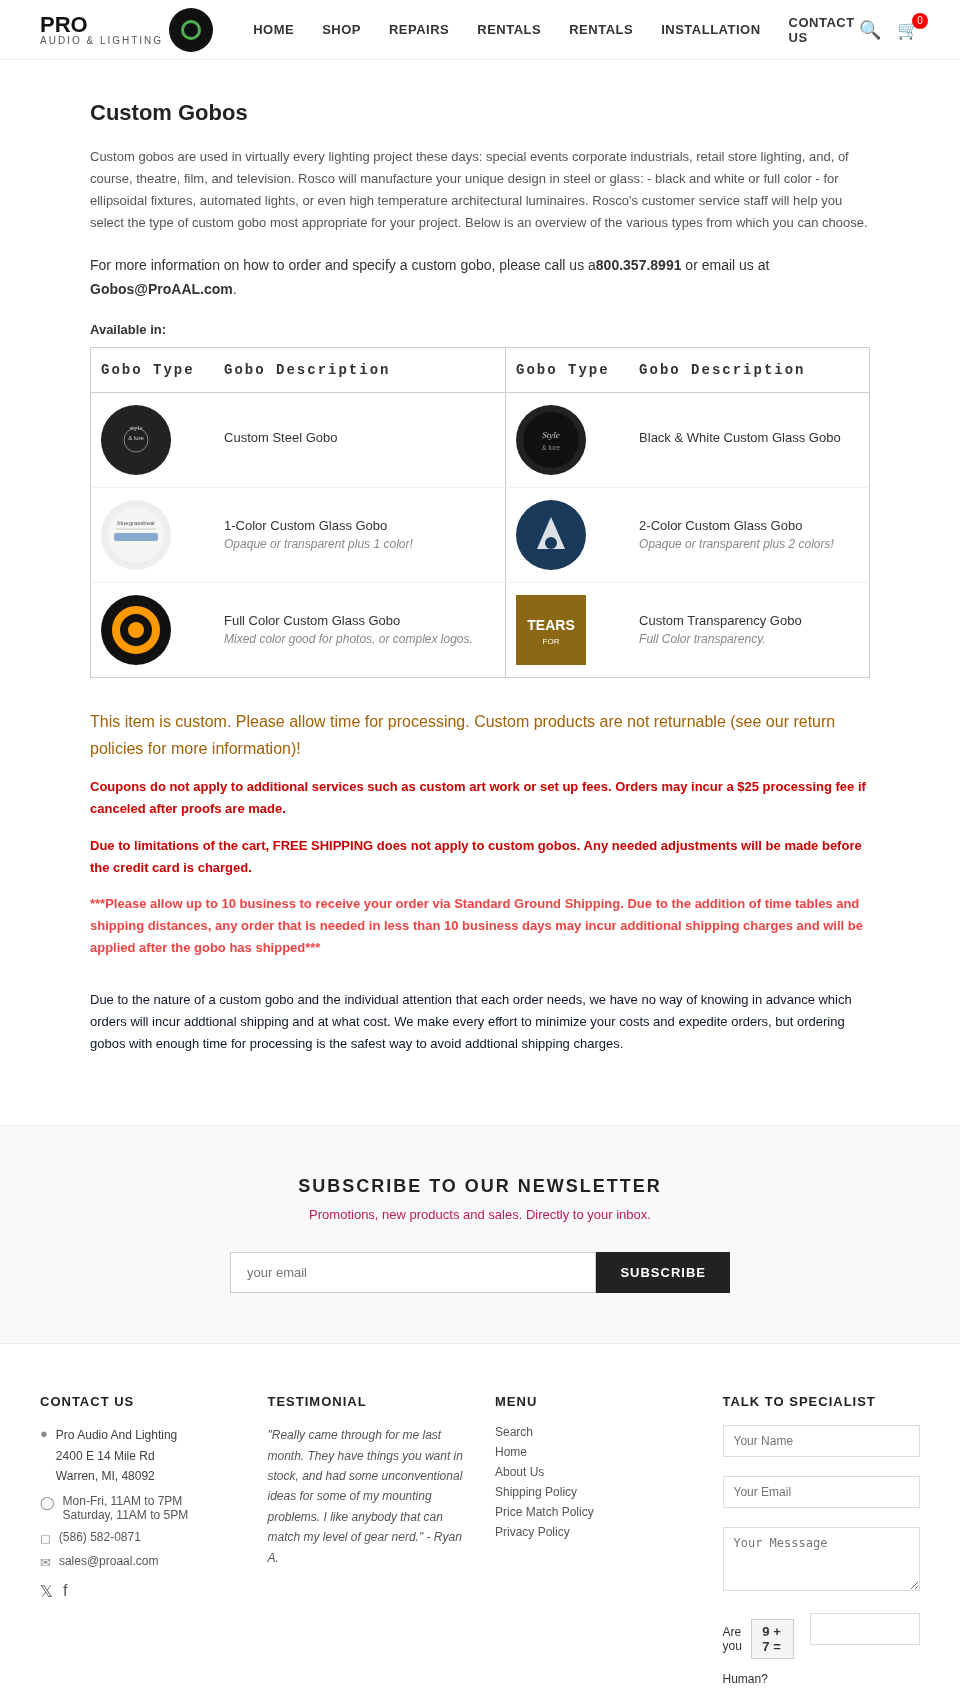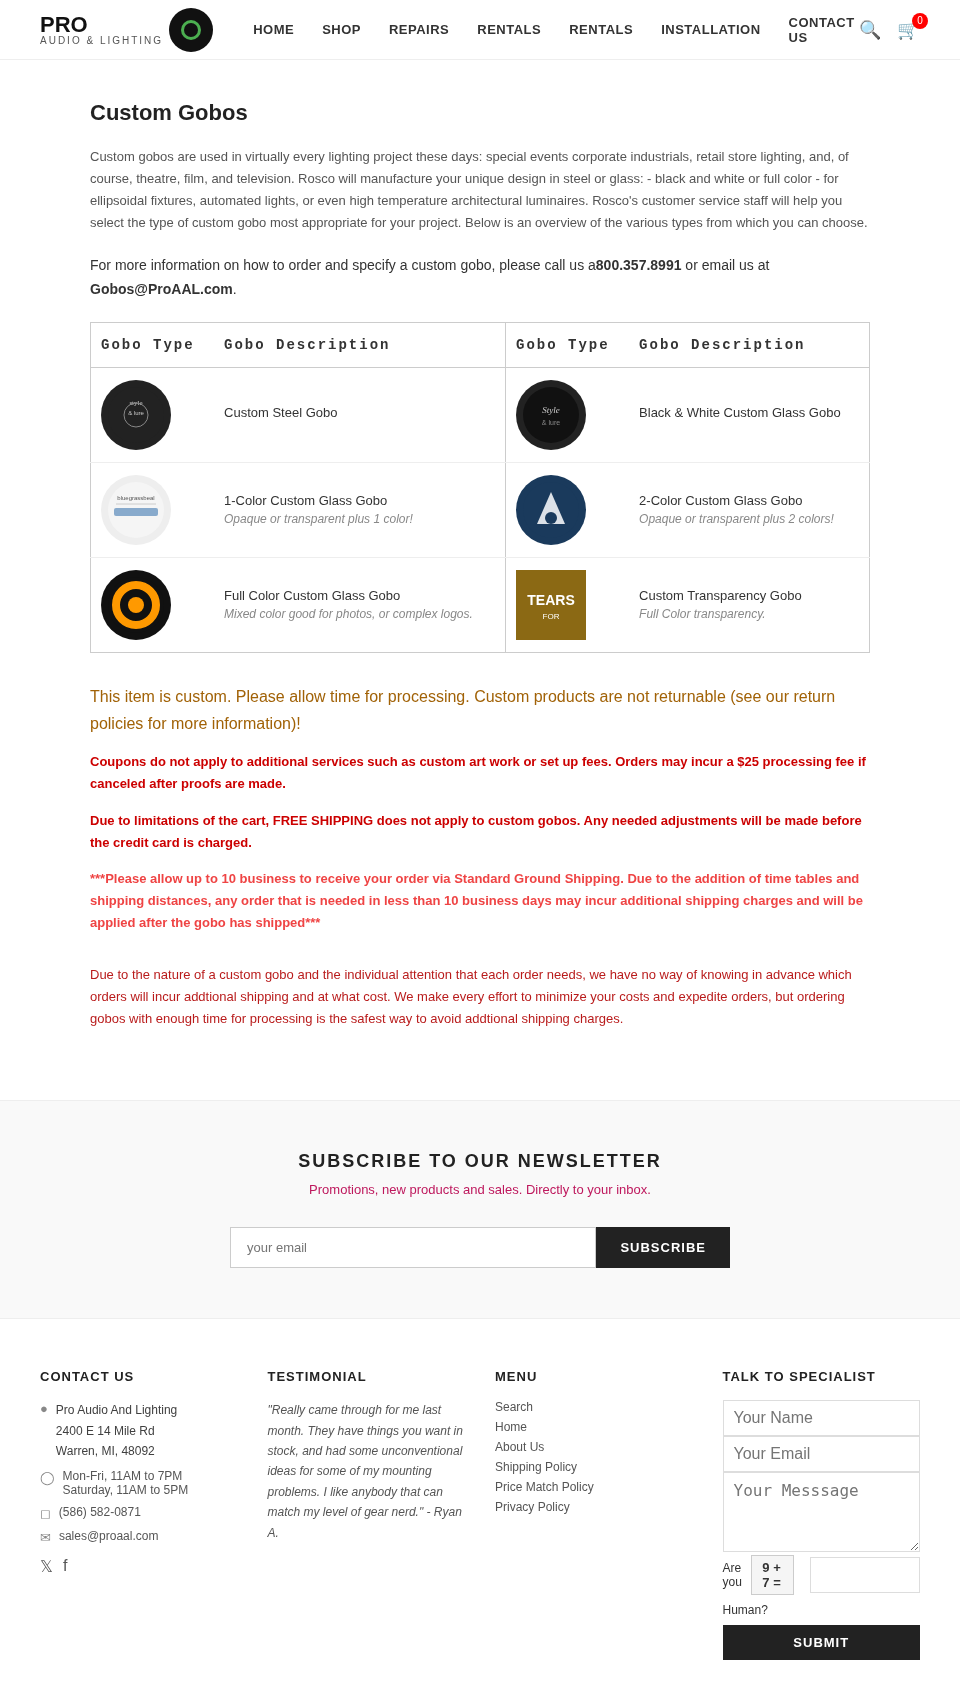--- a/index.html
+++ b/index.html
@@ -40,21 +40,21 @@
     .gobo-img svg { width: 60px; height: 60px; }
     .gobo-desc-name { font-size: 13px; color: #333; margin-bottom: 4px; }
     .gobo-desc-sub { font-size: 12px; color: #888; font-style: italic; }
     .gobo-col-divider { border-left: 1px solid #ccc; }
 
     
     .notice-red { color: #a16207; font-size: 16px; line-height: 1.7; margin-bottom: 14px; }
     .notice-red-bold { color: #c00; font-size: 13px; font-weight: bold; line-height: 1.7; margin-bottom: 14px; }
     .notice-center { color: #ef4444; font-size: 13px; font-weight: bold; line-height: 1.7; margin-bottom: 20px; }
 
-    .info-paragraph { font-size: 13px; color: #b91c1c; line-height: 1.7; margin-top: 30px; margin-bottom: 30px; }
+    .info-paragraph { font-size: 13px; color: #0f172a; line-height: 1.7; margin-top: 30px; margin-bottom: 30px; }
 
     
     .newsletter-section { background: #f9f9f9; padding: 50px 20px; text-align: center; border-top: 1px solid #eee; }
     .newsletter-title { font-size: 18px; font-weight: bold; letter-spacing: 2px; margin-bottom: 10px; color: #222; }
     .newsletter-subtitle { font-size: 13px; color: #be185d; margin-bottom: 30px; }
     .newsletter-form { display: flex; justify-content: center; gap: 0; max-width: 500px; margin: 0 auto; }
     .newsletter-input { flex: 1; border: 1px solid #ccc; padding: 12px 16px; font-size: 13px; color: #aaa; outline: none; }
     .newsletter-btn { background: #222; color: #fff; border: none; padding: 12px 24px; font-size: 13px; font-weight: bold; letter-spacing: 1px; cursor: pointer; }
 
     
@@ -63,22 +63,22 @@
     .footer-col h4 { font-size: 13px; font-weight: bold; letter-spacing: 1px; margin-bottom: 16px; color: #222; }
     .footer-col p { font-size: 12px; color: #555; line-height: 1.7; }
     .footer-col a { font-size: 12px; color: #555; text-decoration: none; display: block; margin-bottom: 6px; }
     .footer-addr { font-size: 12px; color: #404040; line-height: 1.7; }
     .footer-contact-row { display: flex; align-items: flex-start; gap: 8px; margin-bottom: 8px; font-size: 12px; color: #555; }
     .footer-contact-row .icon { font-size: 13px; color: #888; margin-top: 1px; }
     .footer-social { display: flex; gap: 10px; margin-top: 12px; }
     .social-icon { font-size: 16px; color: #555; cursor: pointer; }
 
     
-    .specialist-form input, .specialist-form textarea { width: 100%; border: 1px solid #ddd; padding: 8px 10px; font-size: 16px; color: #404040; margin-bottom: 0; outline: none; }
-    .specialist-form textarea { height: 80px; resize: vertical; }
+    .specialist-form input, .specialist-form textarea { width: 100%; border: 1px solid #ddd; padding: 8px 10px; font-size: 12px; color: #404040; margin-bottom: 19px; outline: none; }
+    .specialist-form textarea { height: 64px; resize: vertical; }
     .captcha-row { display: flex; align-items: center; gap: 8px; margin-bottom: 8px; font-size: 12px; }
     .captcha-box { border: 1px solid #ccc; padding: 4px 10px; background: #f5f5f5; font-size: 13px; font-weight: bold; }
     .captcha-eq { font-size: 13px; }
     .captcha-answer { width: 40px; border: 1px solid #ccc; padding: 4px 6px; font-size: 12px; }
     .submit-btn { width: 100%; background: #222; color: #fff; border: none; padding: 10px; font-size: 13px; font-weight: bold; letter-spacing: 1px; cursor: pointer; }
 
     .testimonial-text { font-size: 12px; color: #555; line-height: 1.7; font-style: italic; }
   </style>
 </head>
 <body>
@@ -113,20 +113,21 @@
 
 <main>
   <h1 class="page-title">Custom Gobos</h1>
 
   <p class="intro-text">Custom gobos are used in virtually every lighting project these days: special events corporate industrials, retail store lighting, and, of course, theatre, film, and television. Rosco will manufacture your unique design in steel or glass: - black and white or full color - for ellipsoidal fixtures, automated lights, or even high temperature architectural luminaires. Rosco's customer service staff will help you select the type of custom gobo most appropriate for your project. Below is an overview of the various types from which you can choose.</p>
 
   <p class="contact-info">
     <span>For more information on how to order and specify a custom gobo, please call us a</span><strong>800.357.8991</strong><span> or email us at </span><strong>Gobos@ProAAL.com</strong>.
   </p>
 
+  <p class="available-label">Available in:</p>
 
   <table class="gobo-table">
     <thead>
       <tr>
         <th>Gobo Type</th>
         <th>Gobo Description</th>
         <th class="gobo-col-divider">Gobo Type</th>
         <th>Gobo Description</th>
       </tr>
     </thead>

